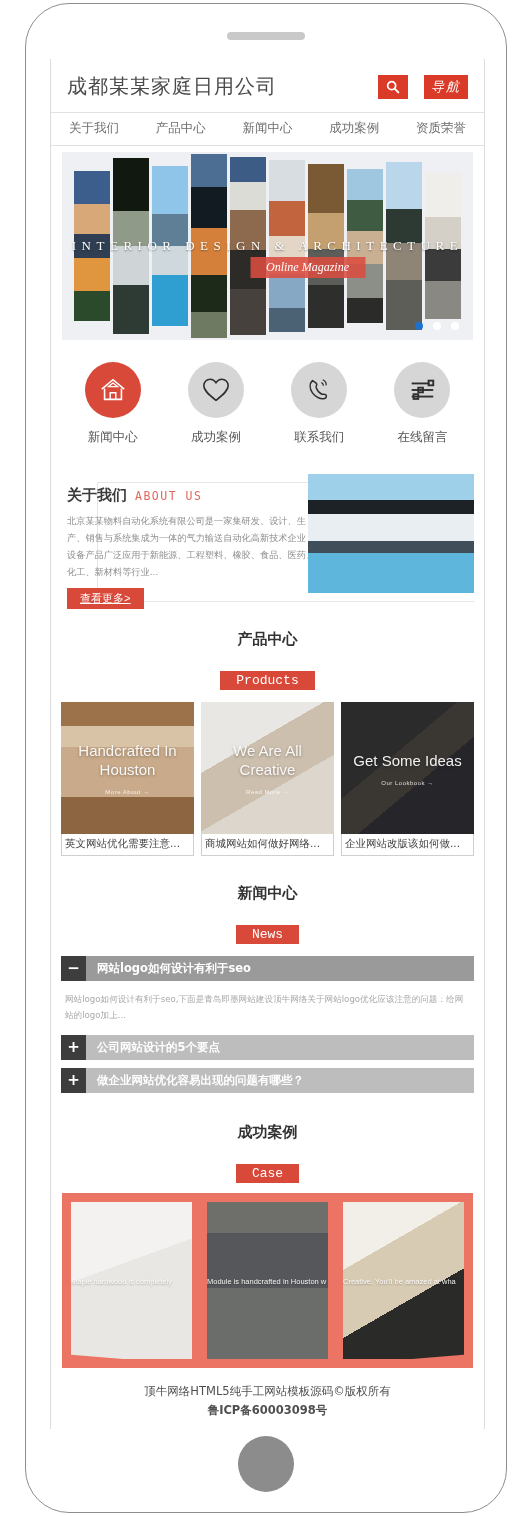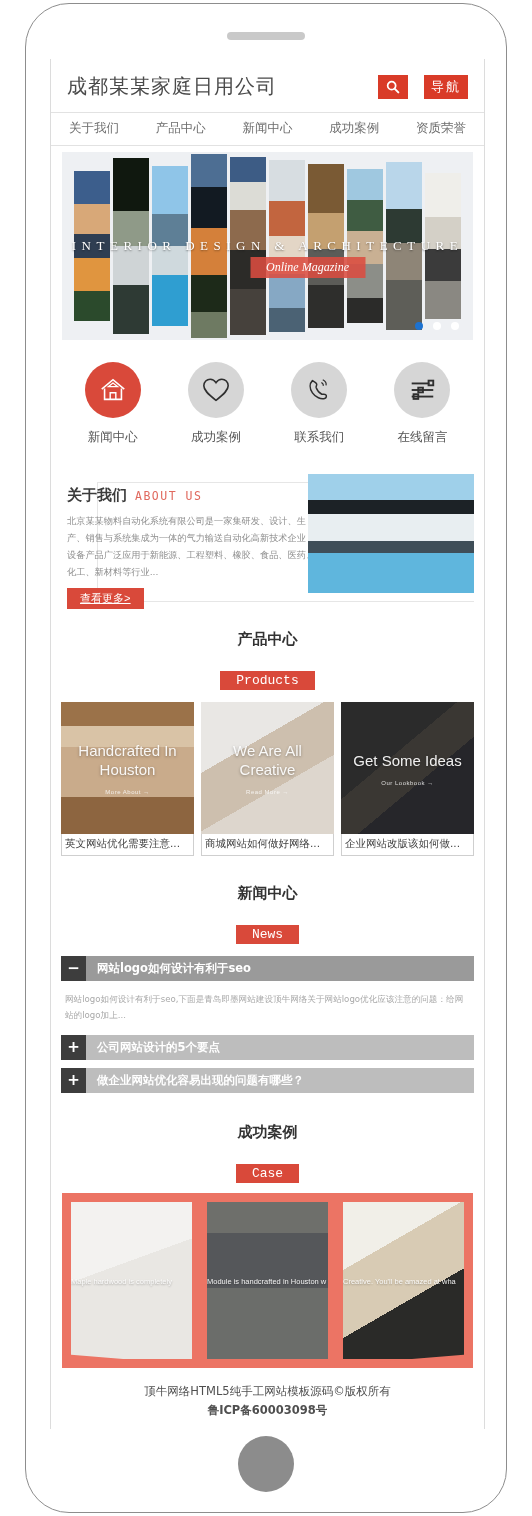--- a/index.html
+++ b/index.html
@@ -46,21 +46,21 @@
 
   
   .site-header {
     display: flex; align-items: center; justify-content: space-between;
     padding: 14px 16px 12px 16px;
   }
   .site-title {
     font-size: 20px; color: #4a4a4a; letter-spacing: 1px;
     font-family: "DejaVu Sans", sans-serif;
   }
-  .header-actions { display: flex; gap: 16px; align-items: center; }
+  .header-actions { display: flex; gap: 16px; align-items: center; font-style: italic; }
   .btn-search, .btn-nav {
     background: #d93b28; color: #fff;
     display: flex; align-items: center; justify-content: center;
   }
   .btn-search { width: 30px; height: 24px; }
   .btn-search svg { width: 16px; height: 16px; }
   .btn-nav {
     height: 24px; padding: 0 7px;
     font-size: 13px; letter-spacing: 2px;
     font-family: "DejaVu Sans", sans-serif;

